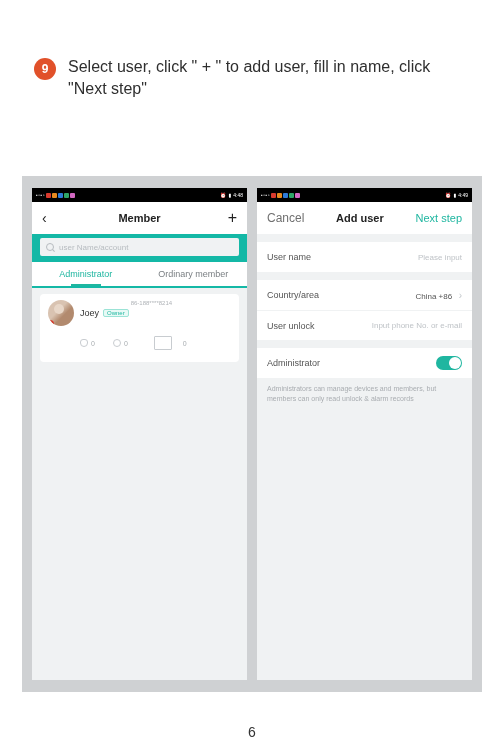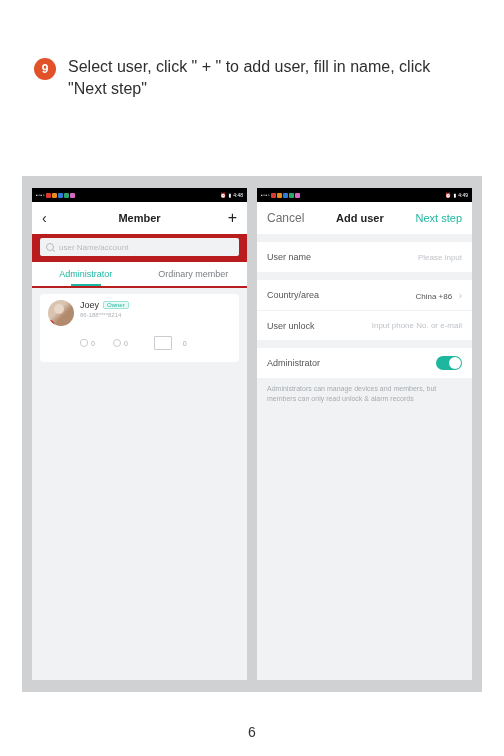--- a/index.html
+++ b/index.html
@@ -125,21 +125,21 @@
     overflow:hidden;
   }
   .avatar::before{
     content:""; position:absolute; left:6px; top:4px; width:10px; height:10px;
     background:#e8d7c8; border-radius:50%;
   }
   .avatar::after{
     content:""; position:absolute; left:-2px; bottom:-2px; width:8px; height:8px;
     background:#d83a2e; border-radius:50%;
   }
-  .member-info { display:flex; flex-direction:column; gap:2px; }
+  .member-info { display:flex; flex-direction:row; gap:2px; }
   .member-name-line { display:flex; align-items:center; gap:4px;}
   .member-name { font-size:9px; color:#333; font-weight:500;}
   .owner-badge {
     font-size:6px; color:#1fb6a0; border:1px solid #9be3d6;
     background:#e8faf6; padding:0 3px; border-radius:2px;
   }
   .member-sub { font-size:6px; color:#b0b4b8;}
   .stat-row { display:flex; gap:18px; margin-top:4px; margin-left:32px;}
   .stat { display:flex; align-items:center; gap:3px; font-size:7px; color:#a8adb1;}
   .stat .ic { width:8px; height:8px; border:1px solid #c8ccd0; border-radius:2px;}
@@ -208,21 +208,21 @@
         <span>⏰</span>
         <span>▮</span>
         <span>4:48</span>
       </div>
     </div>
     <div class="appbar" style="background:#fff;">
       <div class="back-chevron">‹</div>
       <div class="title">Member</div>
       <div class="plus">+</div>
     </div>
-    <div style="background:#b91c1c; padding-bottom:2px;">
+    <div style="background:#14b8a6; padding-bottom:2px;">
       <div class="searchbar">
         <span class="search-icon"></span>
         <span>user Name/account</span>
       </div>
       <div class="tabs">
         <div class="tab active">Administrator</div>
         <div class="tab">Ordinary member</div>
       </div>
     </div>
     <div class="card">

